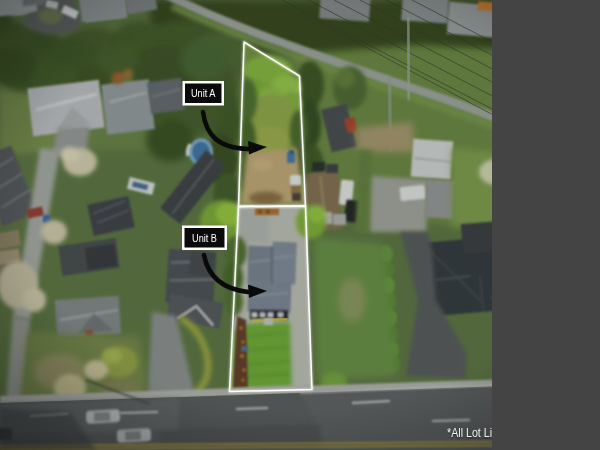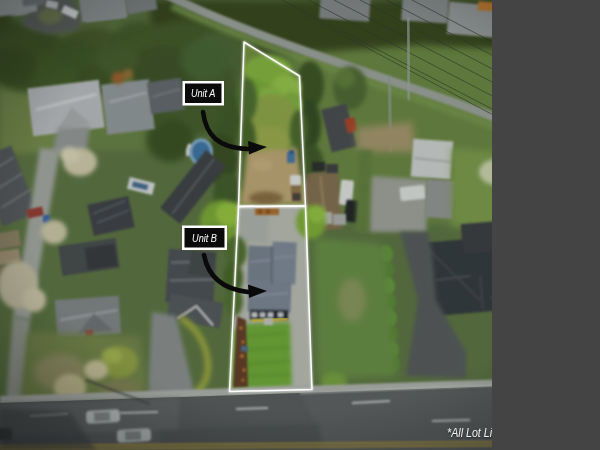--- a/index.html
+++ b/index.html
@@ -1,16 +1,16 @@
 <!DOCTYPE html>
 <html><head>
 <meta charset="utf-8">
 <style>
 html,body{margin:0;padding:0;background:#444;}
-#scene{position:relative;width:492px;height:450px;overflow:hidden;font-family:"Liberation Sans",sans-serif;font-style:italic;}
+#scene{position:relative;width:492px;height:450px;overflow:hidden;font-family:"Liberation Sans",sans-serif;}
 </style>
 </head>
 <body>
 
 <div id="scene">
 <svg width="600" height="450" viewBox="0 0 600 450">
 <defs>
 <filter id="b2" x="-40%" y="-40%" width="180%" height="180%">
           <feGaussianBlur stdDeviation="2"></feGaussianBlur>
         </filter>

